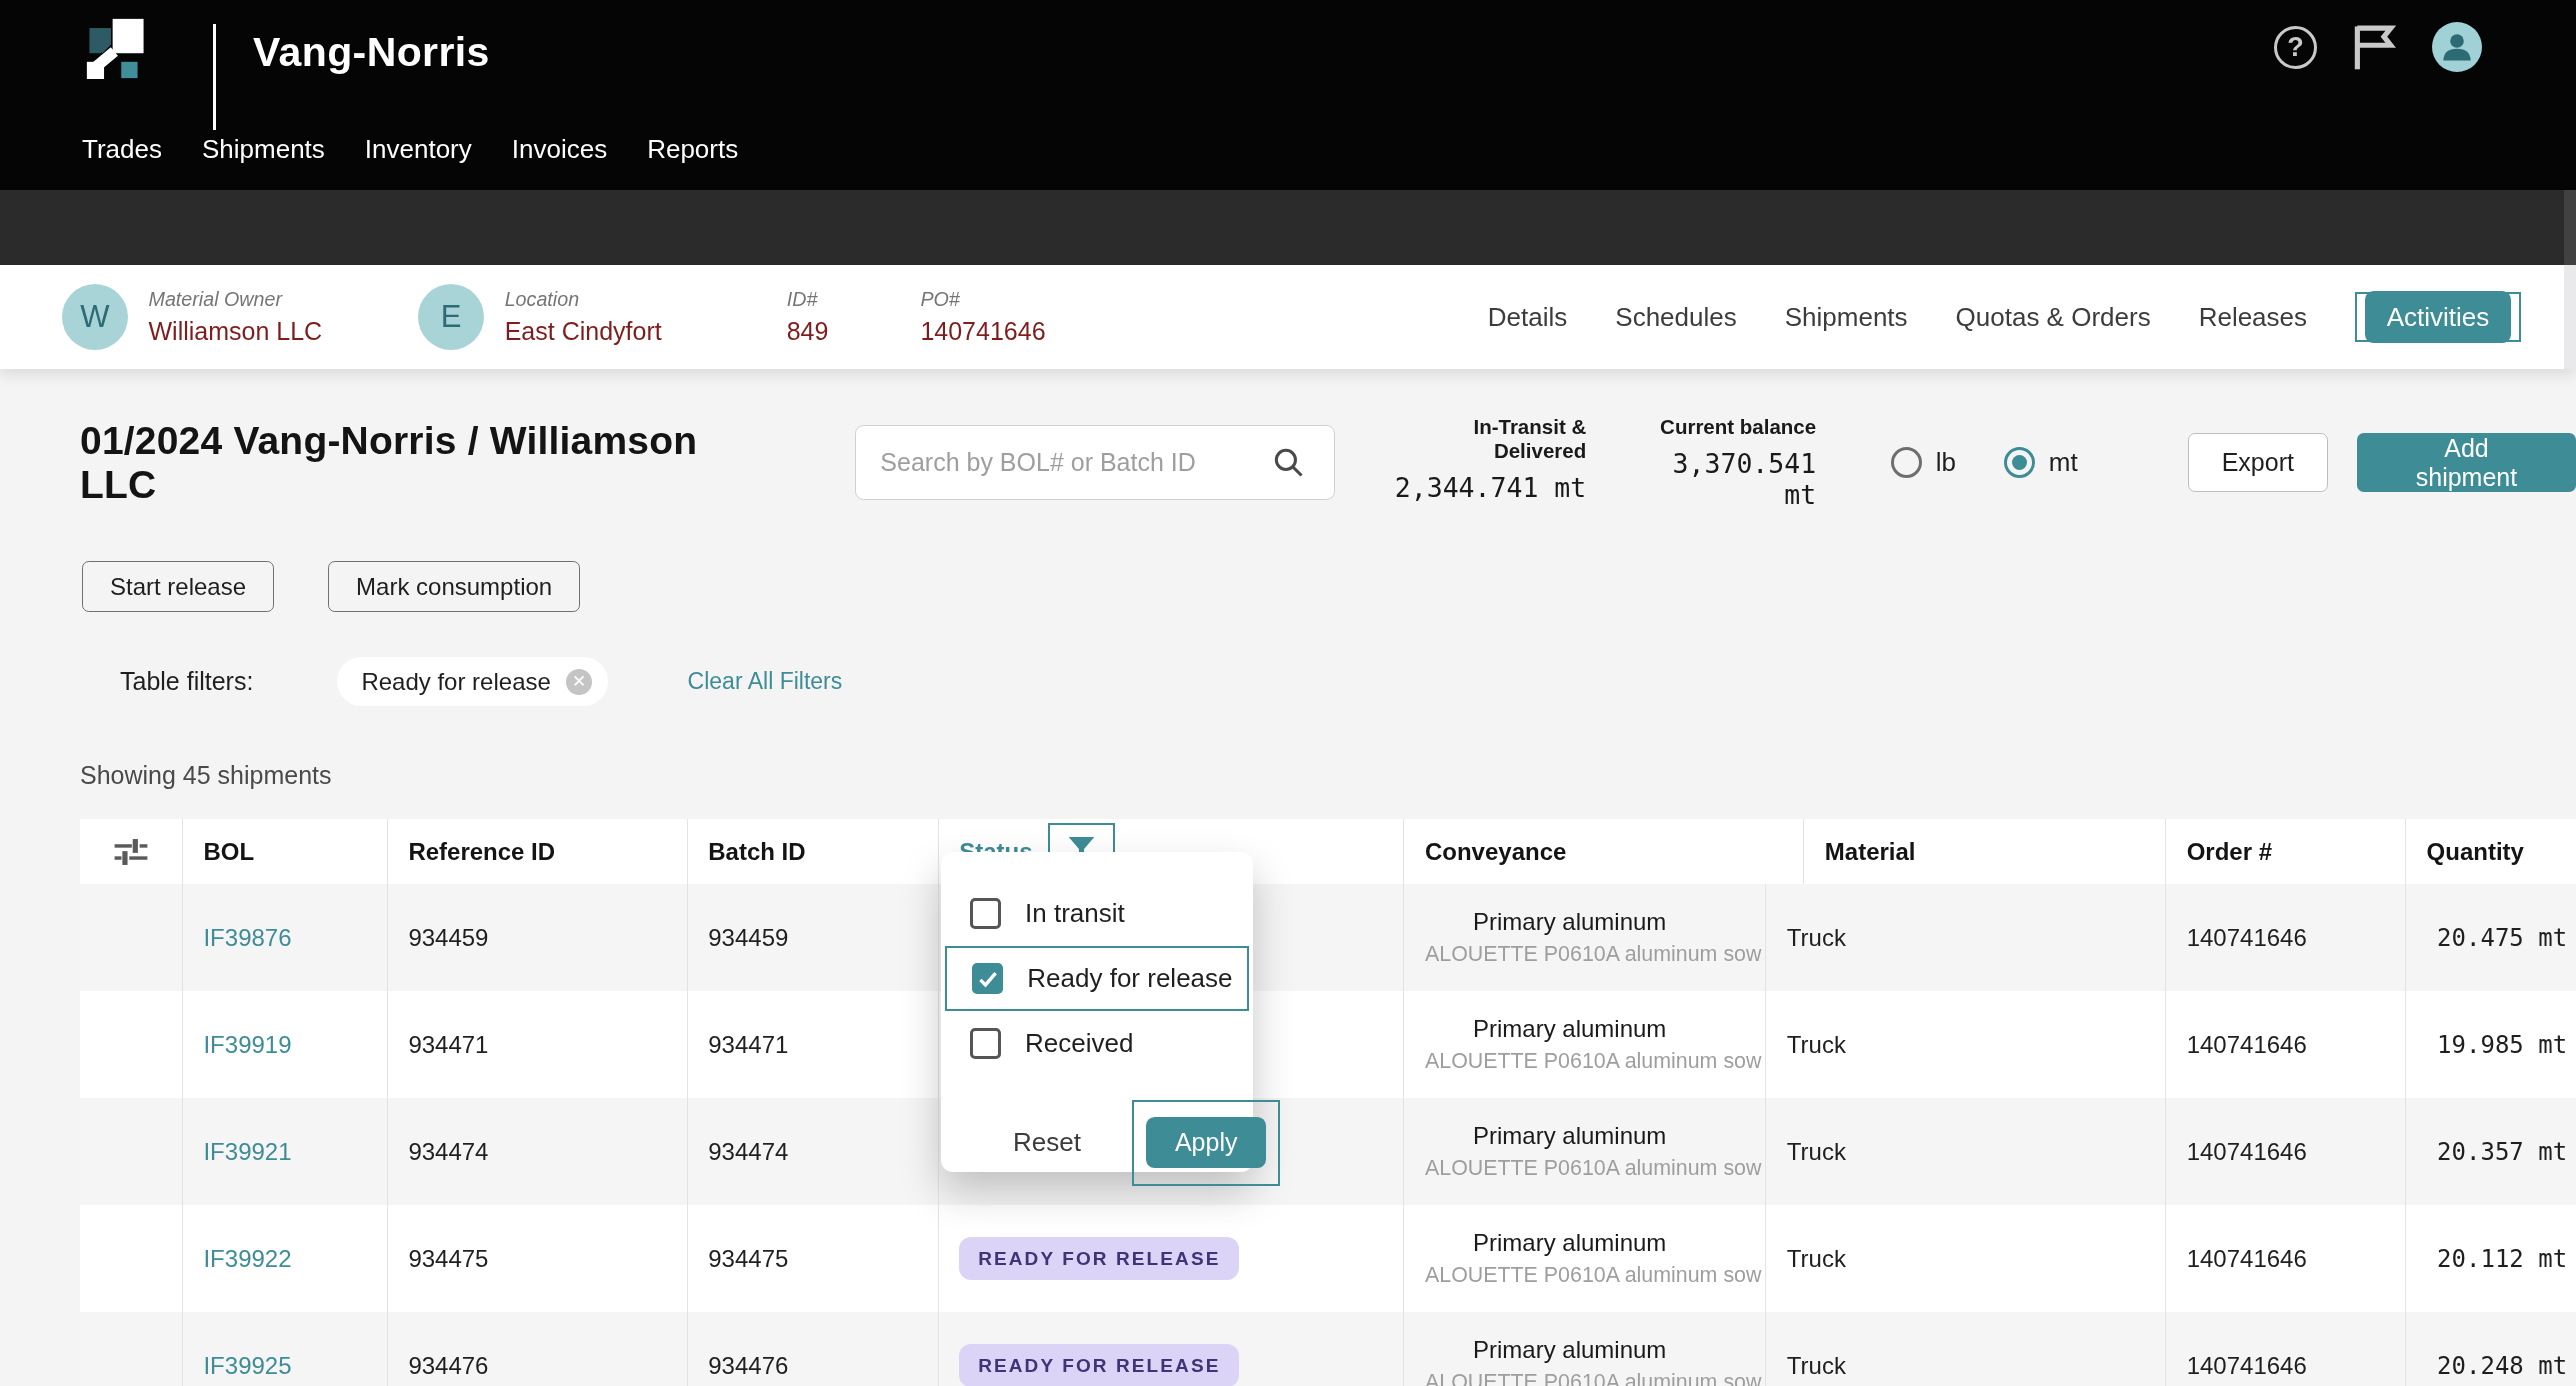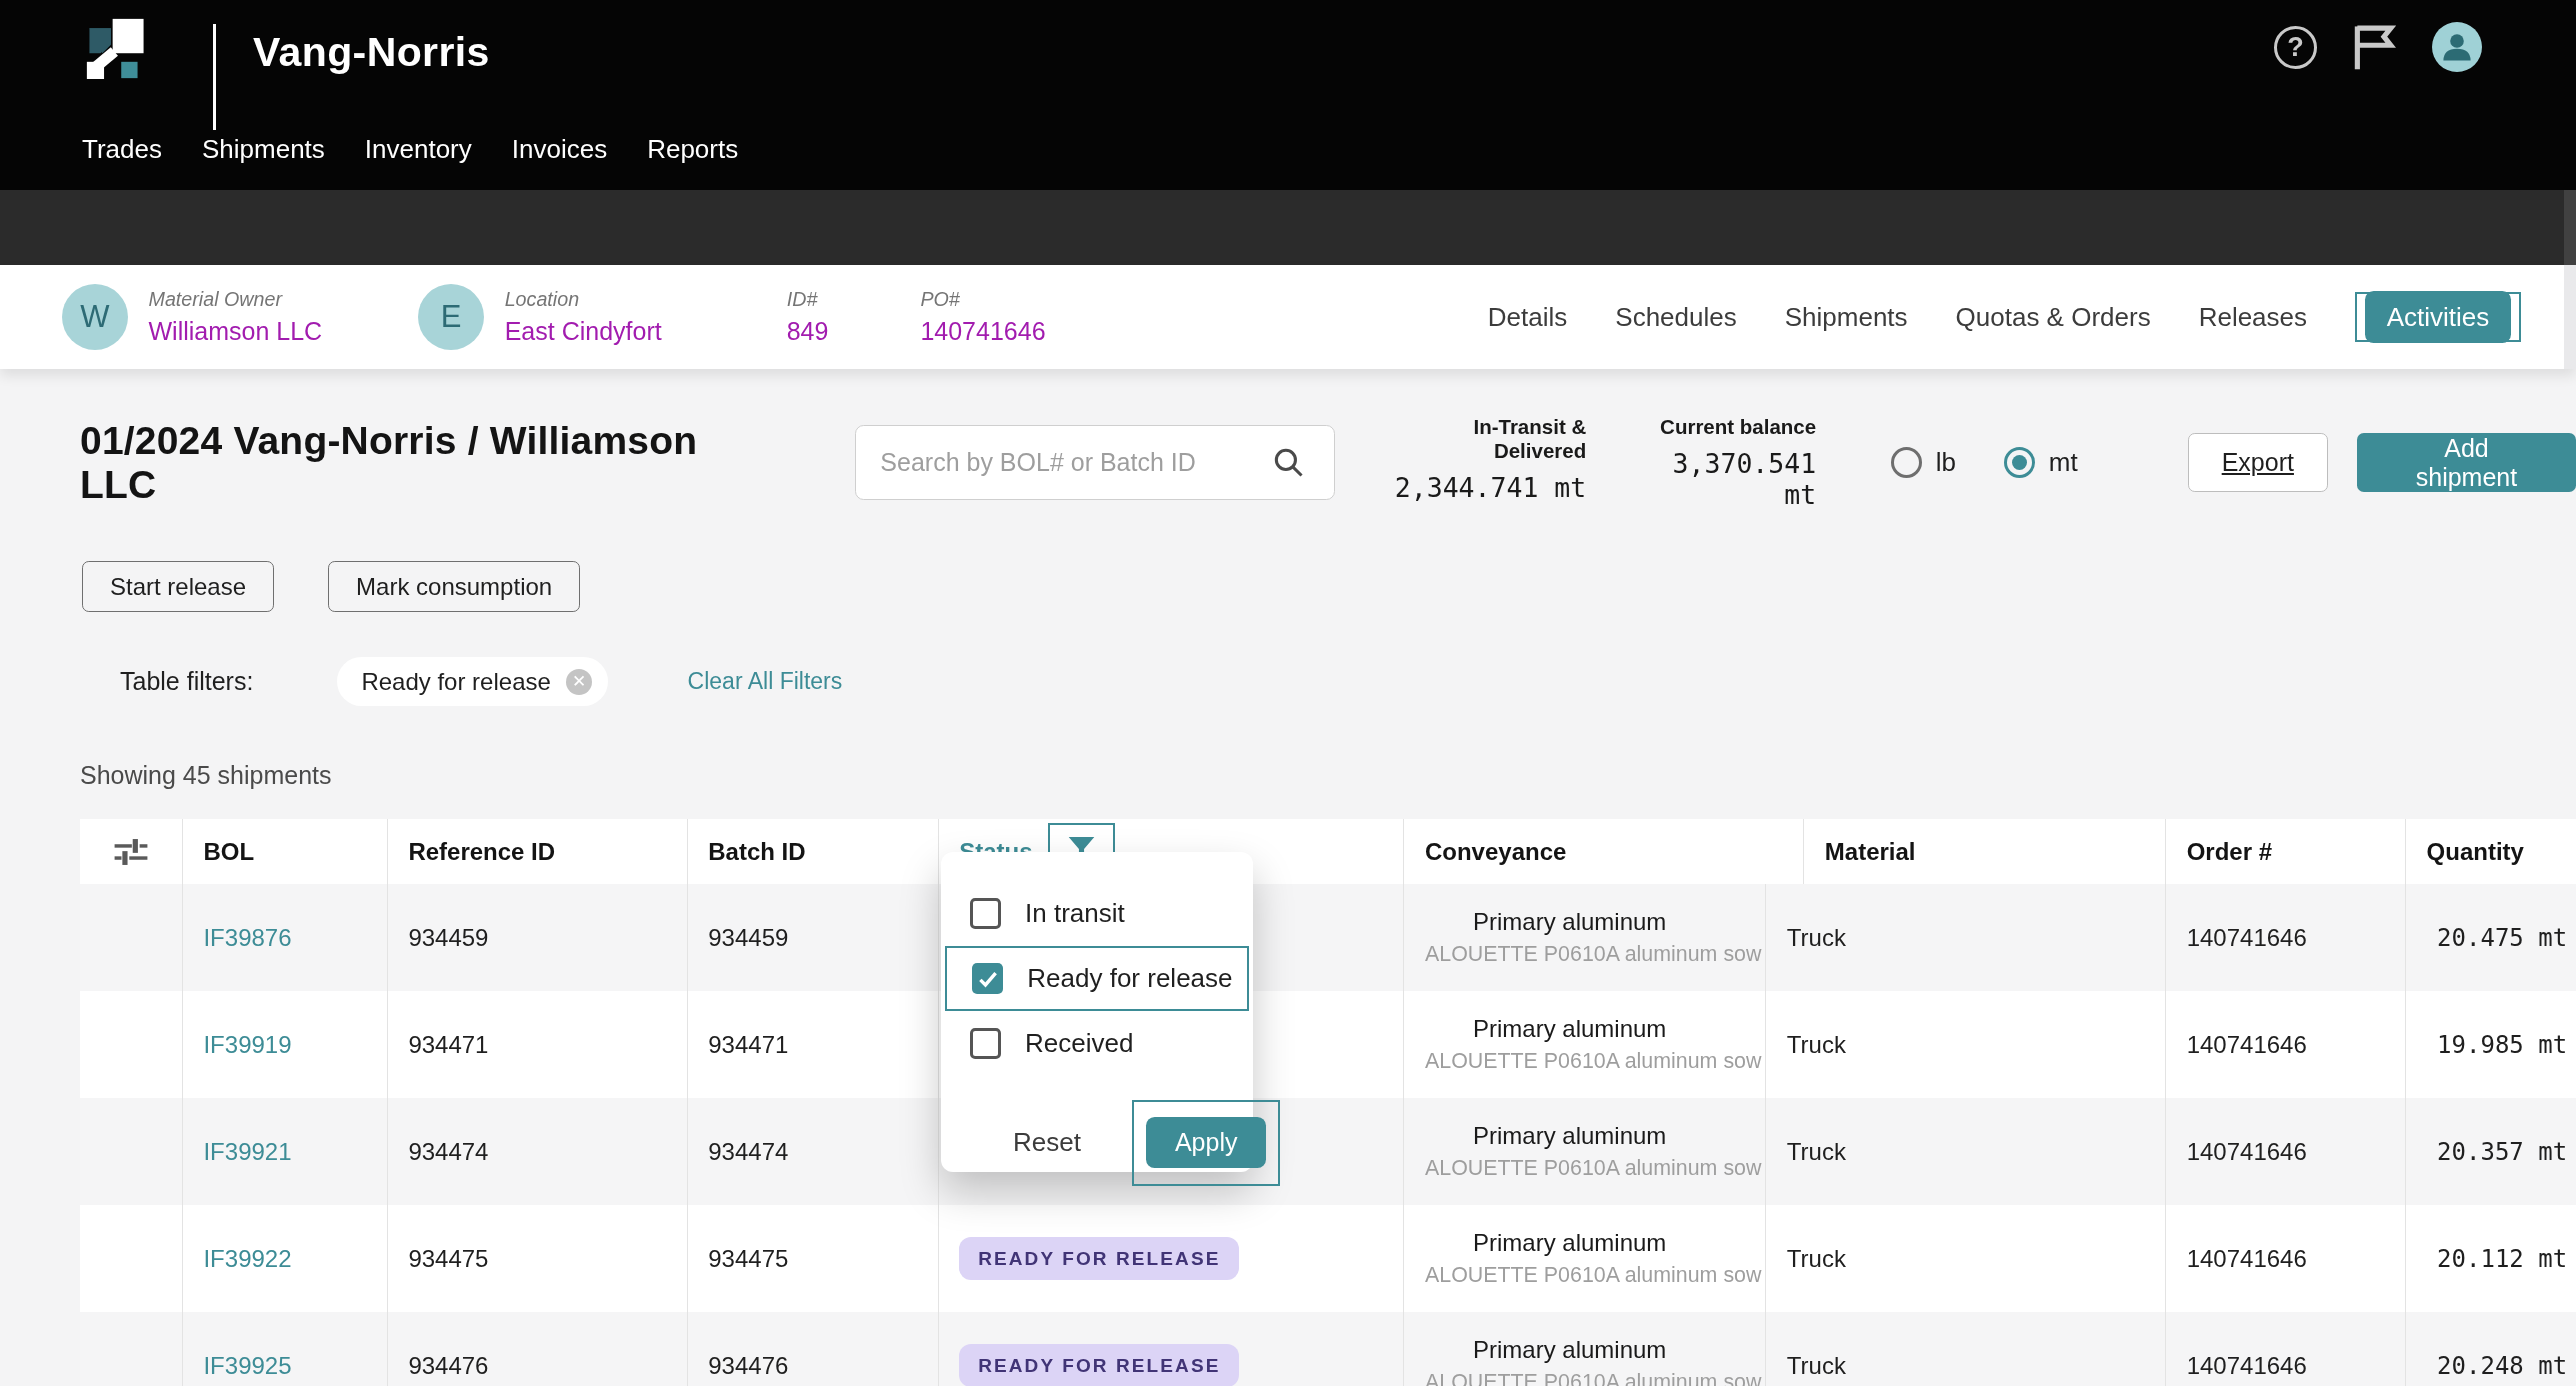--- a/index.html
+++ b/index.html
@@ -30,21 +30,21 @@
   .scroll-track-light { position:absolute; right:0; top:265px; width:12px; height:104px; background:#E9E9EB; z-index:60; }
 
   
   .subheader { position:relative; width:2576px; height:104px; background:#fff;
                display:flex; align-items:center; box-shadow:0 6.8px 12px rgba(0,0,0,.09); z-index:5; }
   .entity { display:flex; align-items:center; }
   .entity-avatar { width:66px; height:66px; border-radius:50%; background:#A8D4D8;
                    color:#2D6B75; font-size:31px; display:flex; align-items:center; justify-content:center; }
   .kv { margin-left:20.5px; }
   .kv .k { font-size:19.7px; color:#757575;font-style:italic; }
-  .kv .v { font-size:25px; color:#a21caf; margin-top:5.1px; }
+  .kv .v { font-size:25px; color:#7f1d1d; margin-top:5.1px; }
   .ctx-tabs { position:absolute; right:55px; top:0; height:104px; display:flex; align-items:center; gap:48px; }
   .ctx-tab { font-size:26px; color:#3C3C3C; cursor:pointer; }
   .tab-focus-box { border:2.6px solid #3D8C96; padding:7.7px; }
   .ctx-tab-active { background:#3D8C96; color:#fff; font-size:26px; padding:11px 22px; border-radius:8.6px; cursor:pointer; }
 
   
   .toolbar { display:flex; align-items:center; margin:55px 0 0 80px; height:77px; }
   .page-title { font-size:39px; font-weight:600; color:#141414; letter-spacing:0.2px; }
   .searchbox { margin-left:79px; width:485px; height:75px; background:#fff; border:1.7px solid #CFCFCF;
                border-radius:8.6px; display:flex; align-items:center; padding:0 29px 0 24px; }
@@ -55,21 +55,21 @@
   .stat { text-align:right; }
   .stat .s-label { font-size:20.5px; font-weight:700; color:#1A1A1A; }
   .stat .s-value { font-size:26.5px; margin-top:8.6px; color:#1A1A1A; }
   .units { display:flex; align-items:center; gap:48px; margin-left:75px; }
   .unit { display:flex; align-items:center; gap:13.7px; cursor:pointer; }
   .radio { width:31px; height:31px; border-radius:50%; border:3.4px solid #6E6E6E; }
   .radio.sel { border:3.4px solid #3D8C96; display:flex; align-items:center; justify-content:center; }
   .radio.sel::after { content:""; width:15.4px; height:15.4px; border-radius:50%; background:#3D8C96; }
   .unit span { font-size:26px; color:#1F1F1F; }
   .btn-outline-light { margin-left:110px; height:59px; padding:0 33px; background:#fff; border:1.7px solid #BDBDBD;
-                       border-radius:6.8px; font-size:25px; color:#1F1F1F; display:flex; align-items:center; cursor:pointer;text-decoration:underline; }
+                       border-radius:6.8px; font-size:25px; color:#1F1F1F; display:flex; align-items:center; cursor:pointer; }
   .btn-teal { margin-left:29px; height:59px; padding:0 34px; background:#3D8C96; border:none; border-radius:6.8px;
               font-size:25px; color:#fff; display:flex; align-items:center; cursor:pointer; }
 
   
   .actions { display:flex; gap:54px; margin:60px 0 0 82px; }
   .btn-ghost { height:51px; padding:0 27px; background:transparent; border:1.7px solid #6F6F6F; border-radius:6.8px;
                font-size:24px; color:#1F1F1F; display:flex; align-items:center; cursor:pointer; }
 
   
   .filters { display:flex; align-items:center; margin:45px 0 0 80px; }

